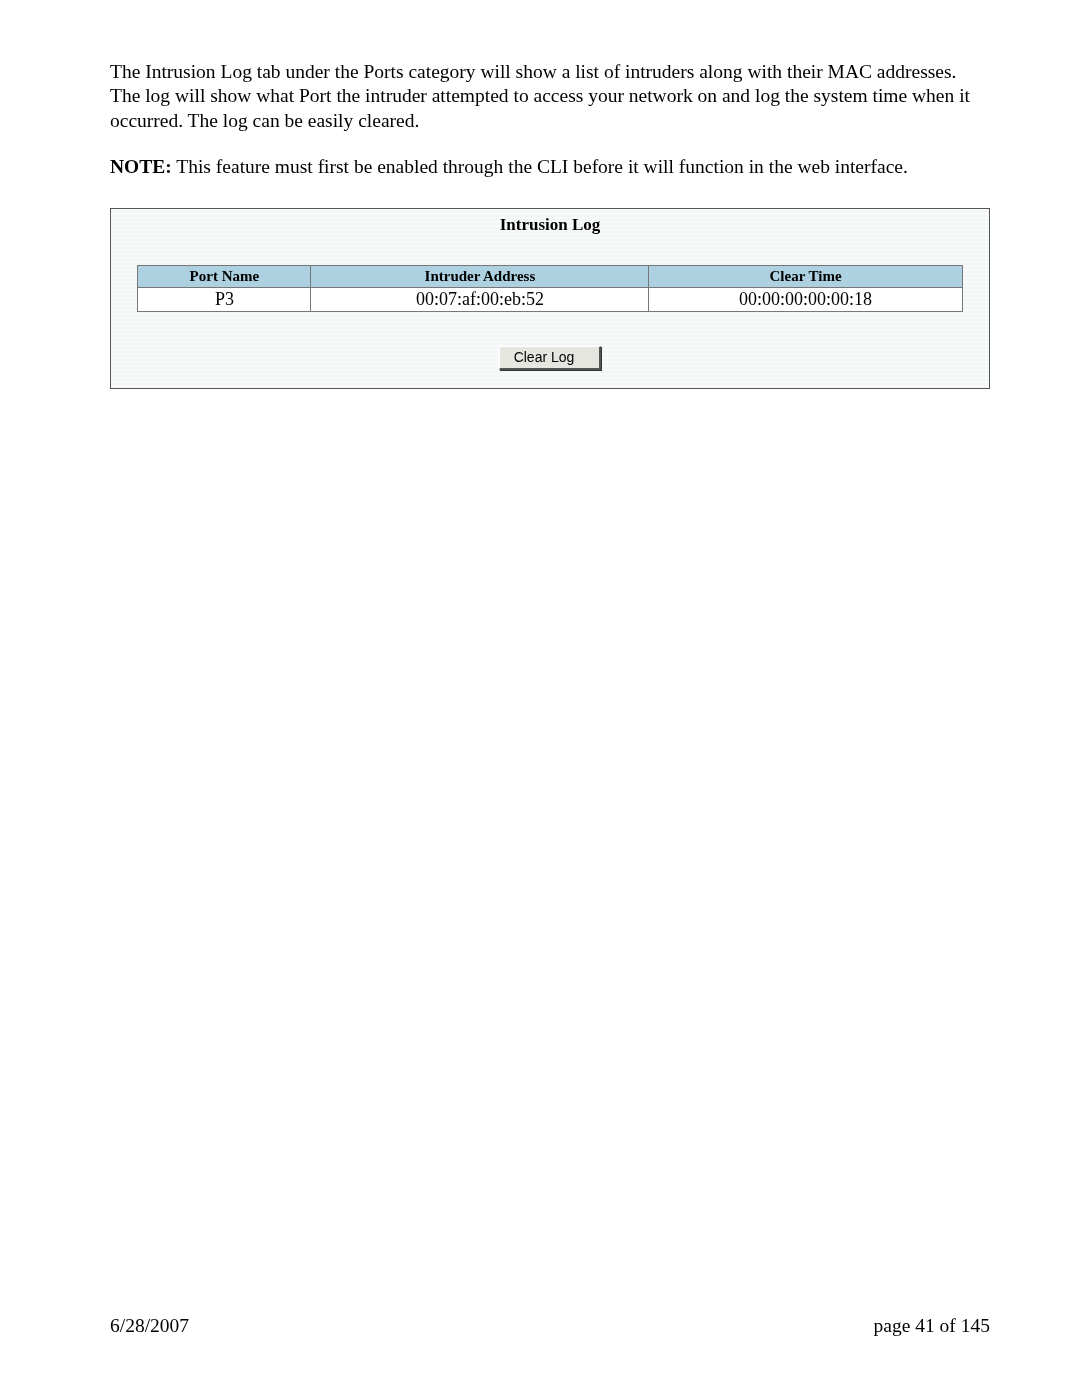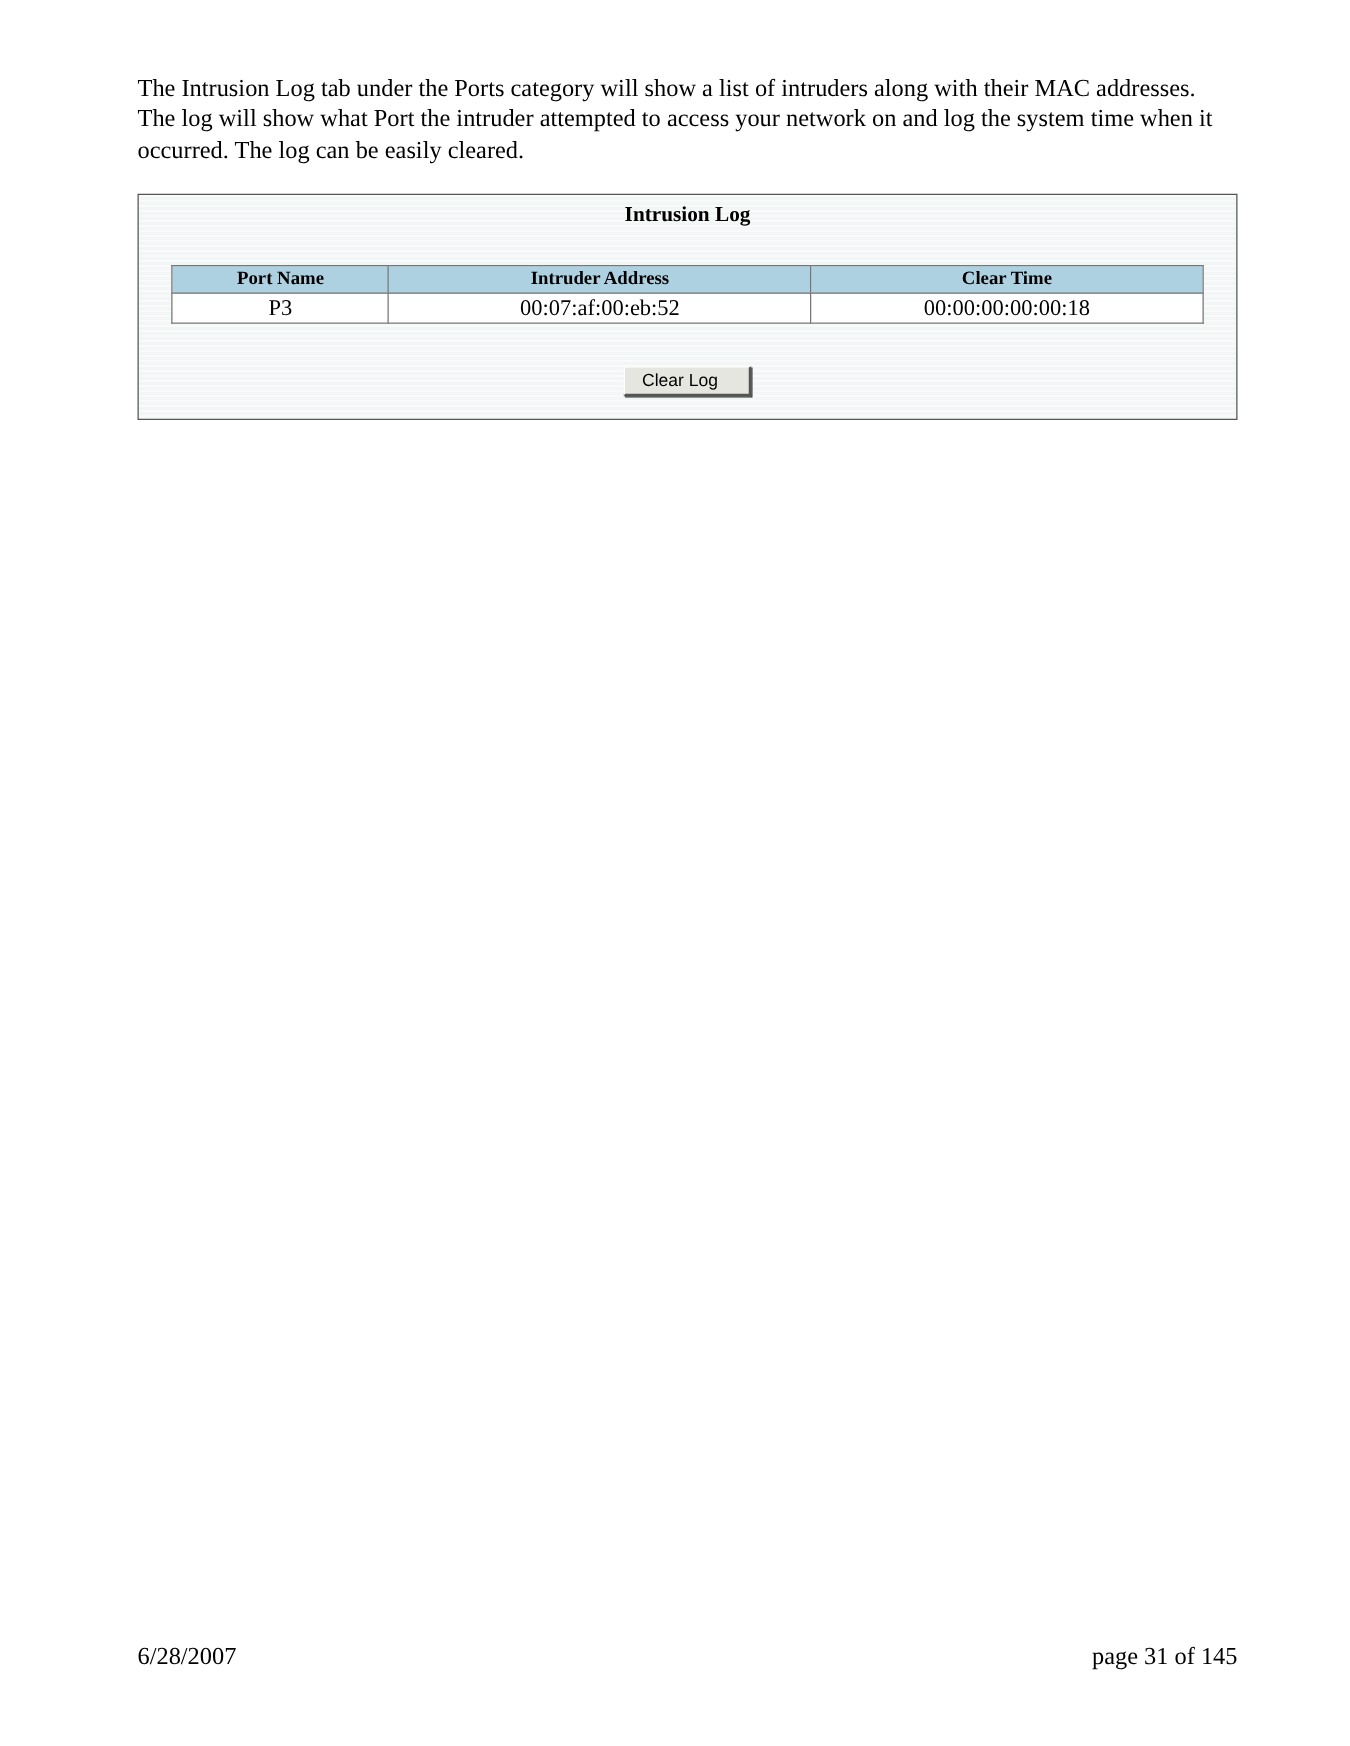--- a/index.html
+++ b/index.html
@@ -107,20 +107,23 @@
     justify-content: space-between;
   }
 </style>
 </head>
 <body>
 
 <div class="page">
 
   <p class="body-text">The Intrusion Log tab under the Ports category will show a list of intruders along with their MAC addresses. The log will show what Port the intruder attempted to access your network on and log the system time when it occurred.  The log can be easily cleared.</p>
 
+  <p class="note-line">
+    <span class="note-label">NOTE:</span><span> This feature must first be enabled through the CLI before it will function in the web interface.</span>
+  </p>
 
   <div class="panel">
     <div class="panel-title">Intrusion Log</div>
 
     <table class="intrusion-table">
       <thead>
         <tr>
           <th class="col-port">Port Name</th>
           <th class="col-addr">Intruder Address</th>
           <th class="col-time">Clear Time</th>
@@ -135,15 +138,15 @@
       </tbody>
     </table>
 
     <div class="button-row">
       <button class="clear-log">Clear Log</button>
     </div>
   </div>
 
   <div class="footer">
     <span>6/28/2007</span>
-    <span>page 31 of 145</span>
+    <span>page 41 of 145</span>
   </div>
 </div>
 
 </body></html>

